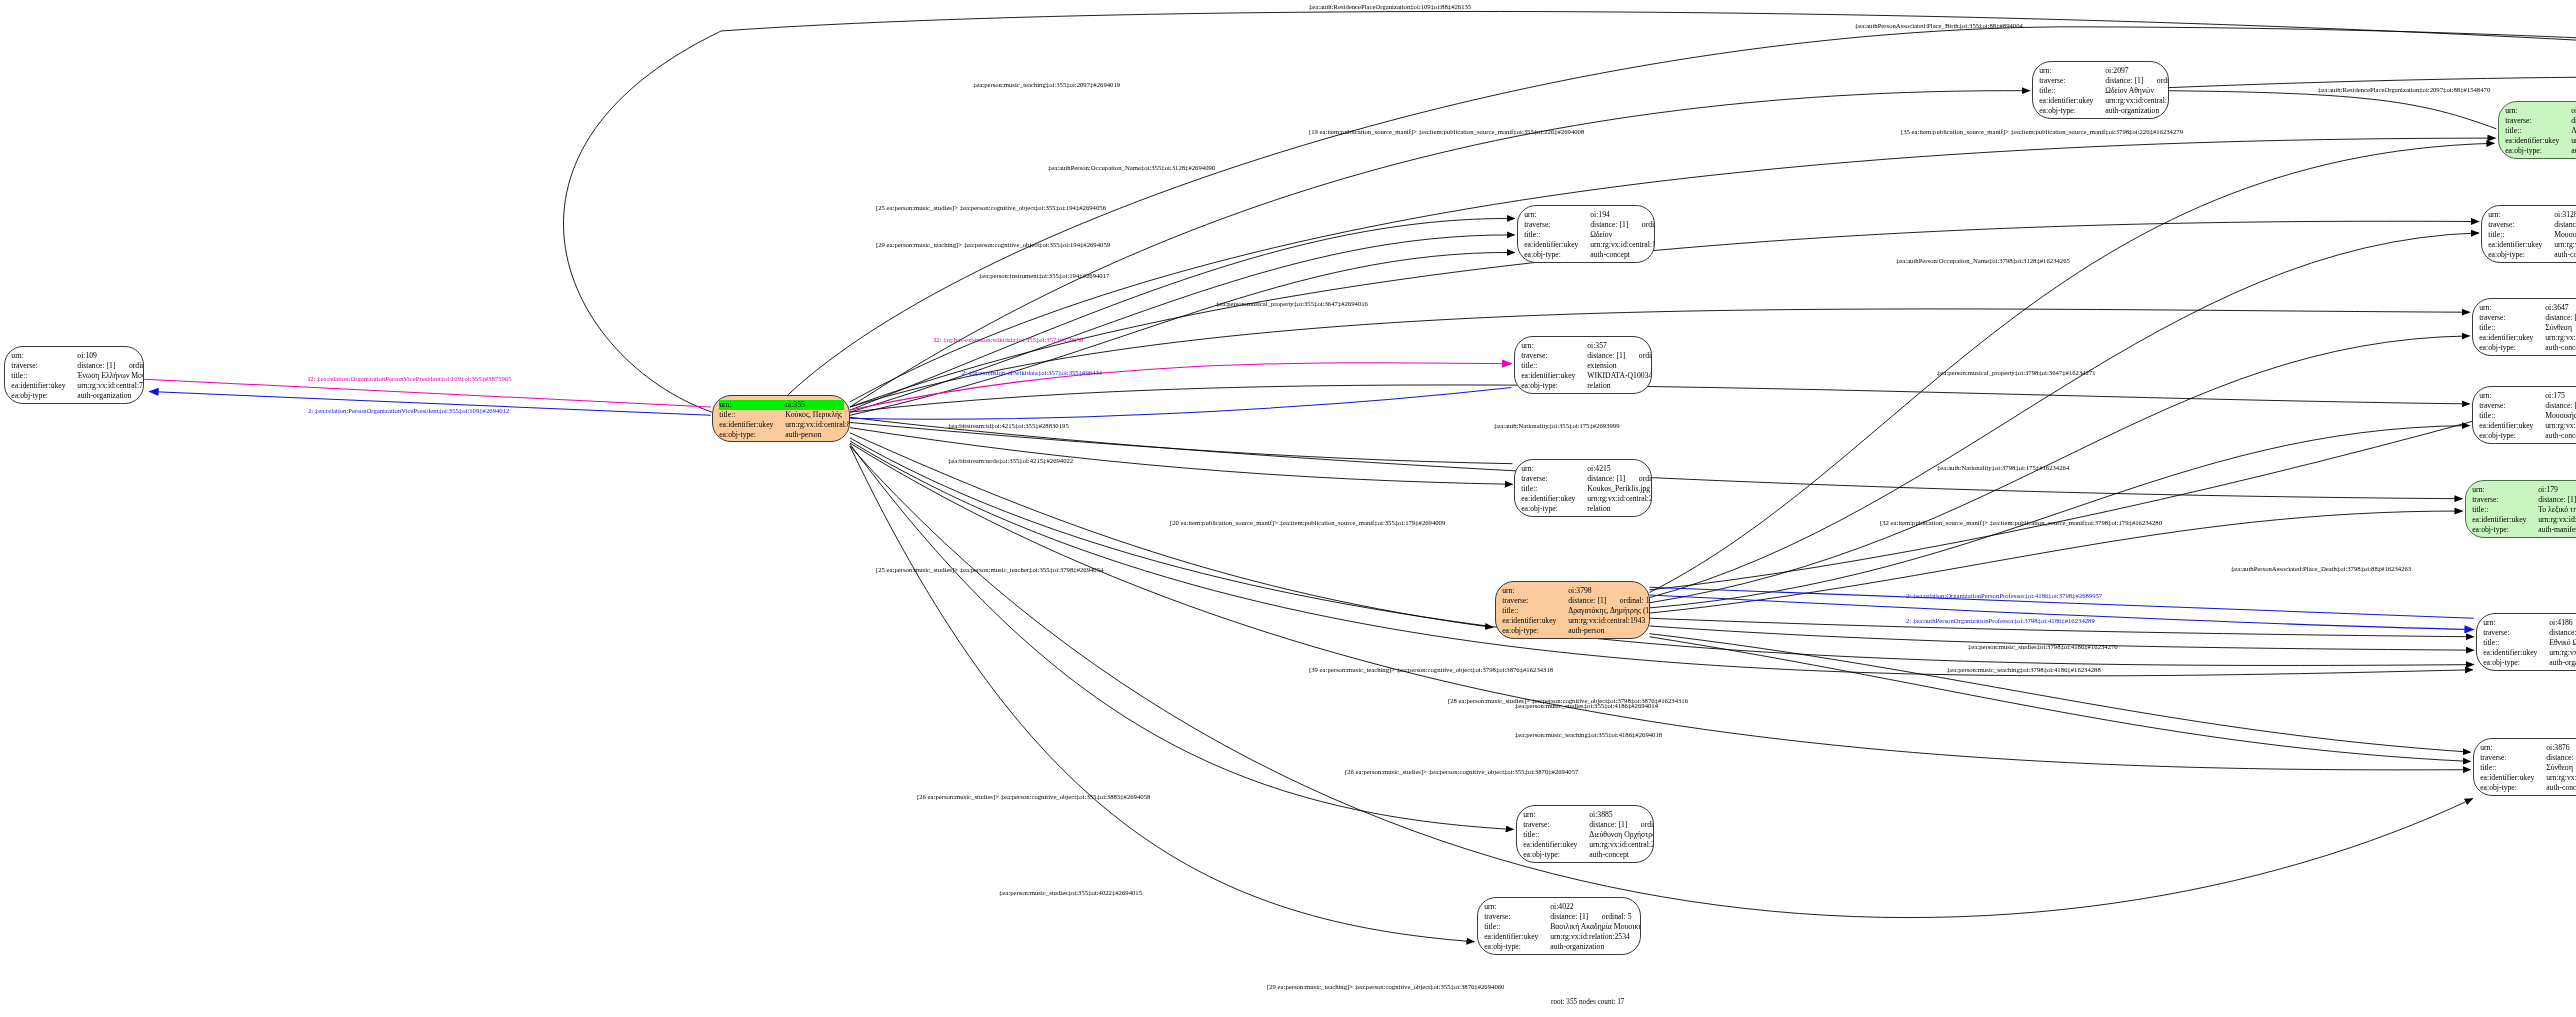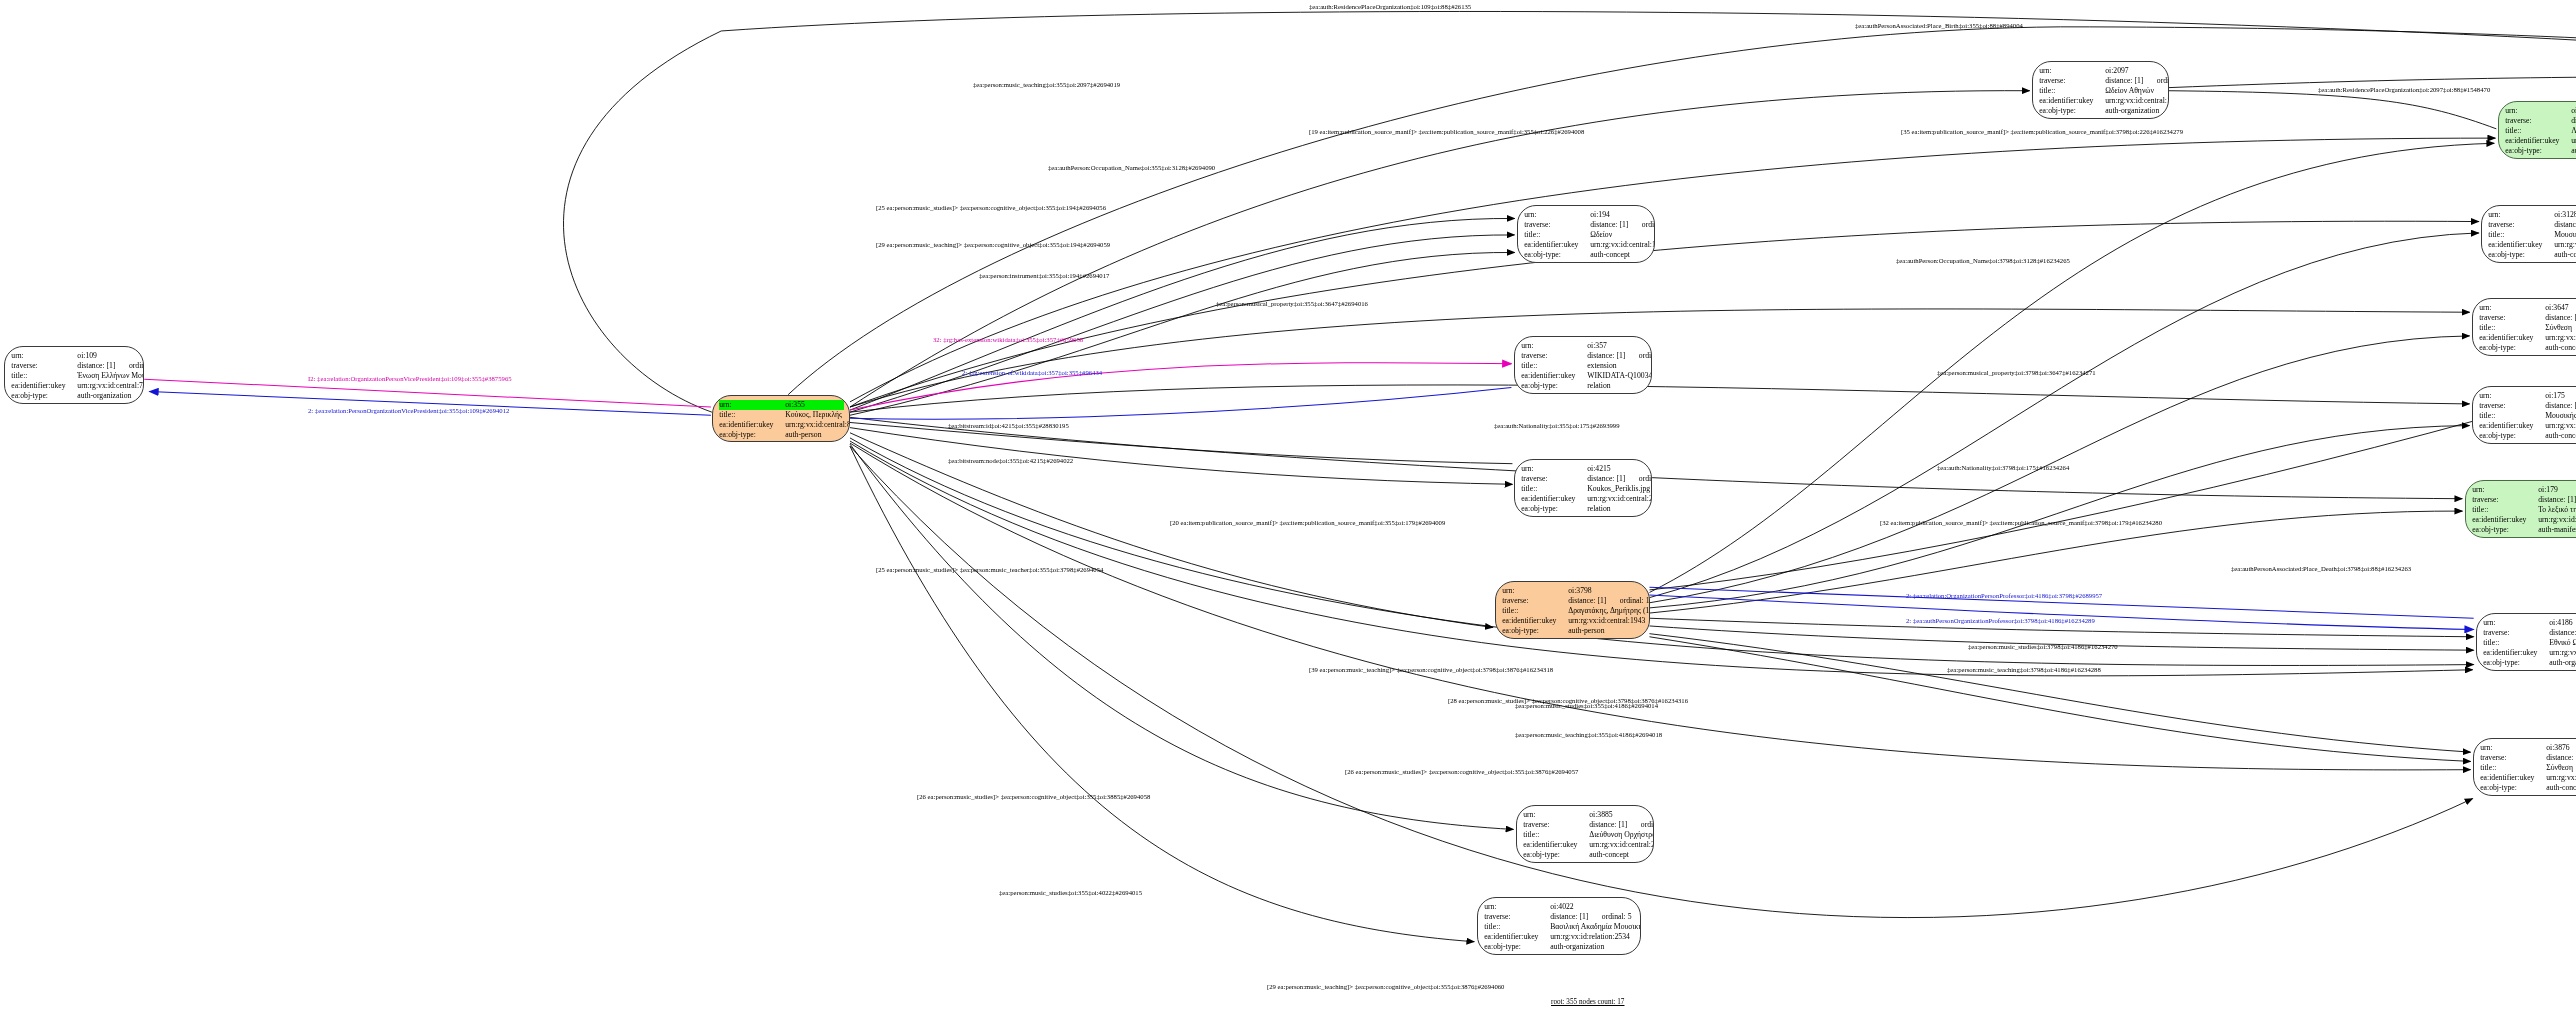--- a/index.html
+++ b/index.html
@@ -513,15 +513,15 @@
       <div class="elabel" style="left: 1515px; top: 702px;">‡ea:person:music_studies‡oi:355‡oi:4186‡#2694014</div>
       <div class="elabel" style="left: 1515px; top: 731px;">‡ea:person:music_teaching‡oi:355‡oi:4186‡#2694018</div>
       <div class="elabel" style="left: 1345px; top: 768px;">[26 ea:person:music_studies]&gt; ‡ea:person:cognitive_object‡oi:355‡oi:3876‡#2694057</div>
       <div class="elabel" style="left: 917px; top: 793px;">[26 ea:person:music_studies]&gt; ‡ea:person:cognitive_object‡oi:355‡oi:3885‡#2694058</div>
       <div class="elabel" style="left: 999px; top: 889px;">‡ea:person:music_studies‡oi:355‡oi:4022‡#2694015</div>
       <div class="elabel" style="left: 1267px; top: 983px;">[29 ea:person:music_teaching]&gt; ‡ea:person:cognitive_object‡oi:355‡oi:3876‡#2694060</div>
       <div class="elabel mag" style="left: 308px; top: 375px;">I2: ‡ea:relation:OrganizationPersonVicePresident‡oi:109‡oi:355‡#3875965</div>
       <div class="elabel blu" style="left: 308px; top: 407px;">2: ‡ea:relation:PersonOrganizationVicePresident‡oi:355‡oi:109‡#2694012</div>
     </div>
 
-  <div class="footer" style="left:1551px;top:998px;text-decoration:underline;">root: 355 nodes count: 17</div>
+  <div class="footer" style="left:1551px;top:998px;">root: 355 nodes count: 17</div>
 </div>
 
 
 </body></html>

